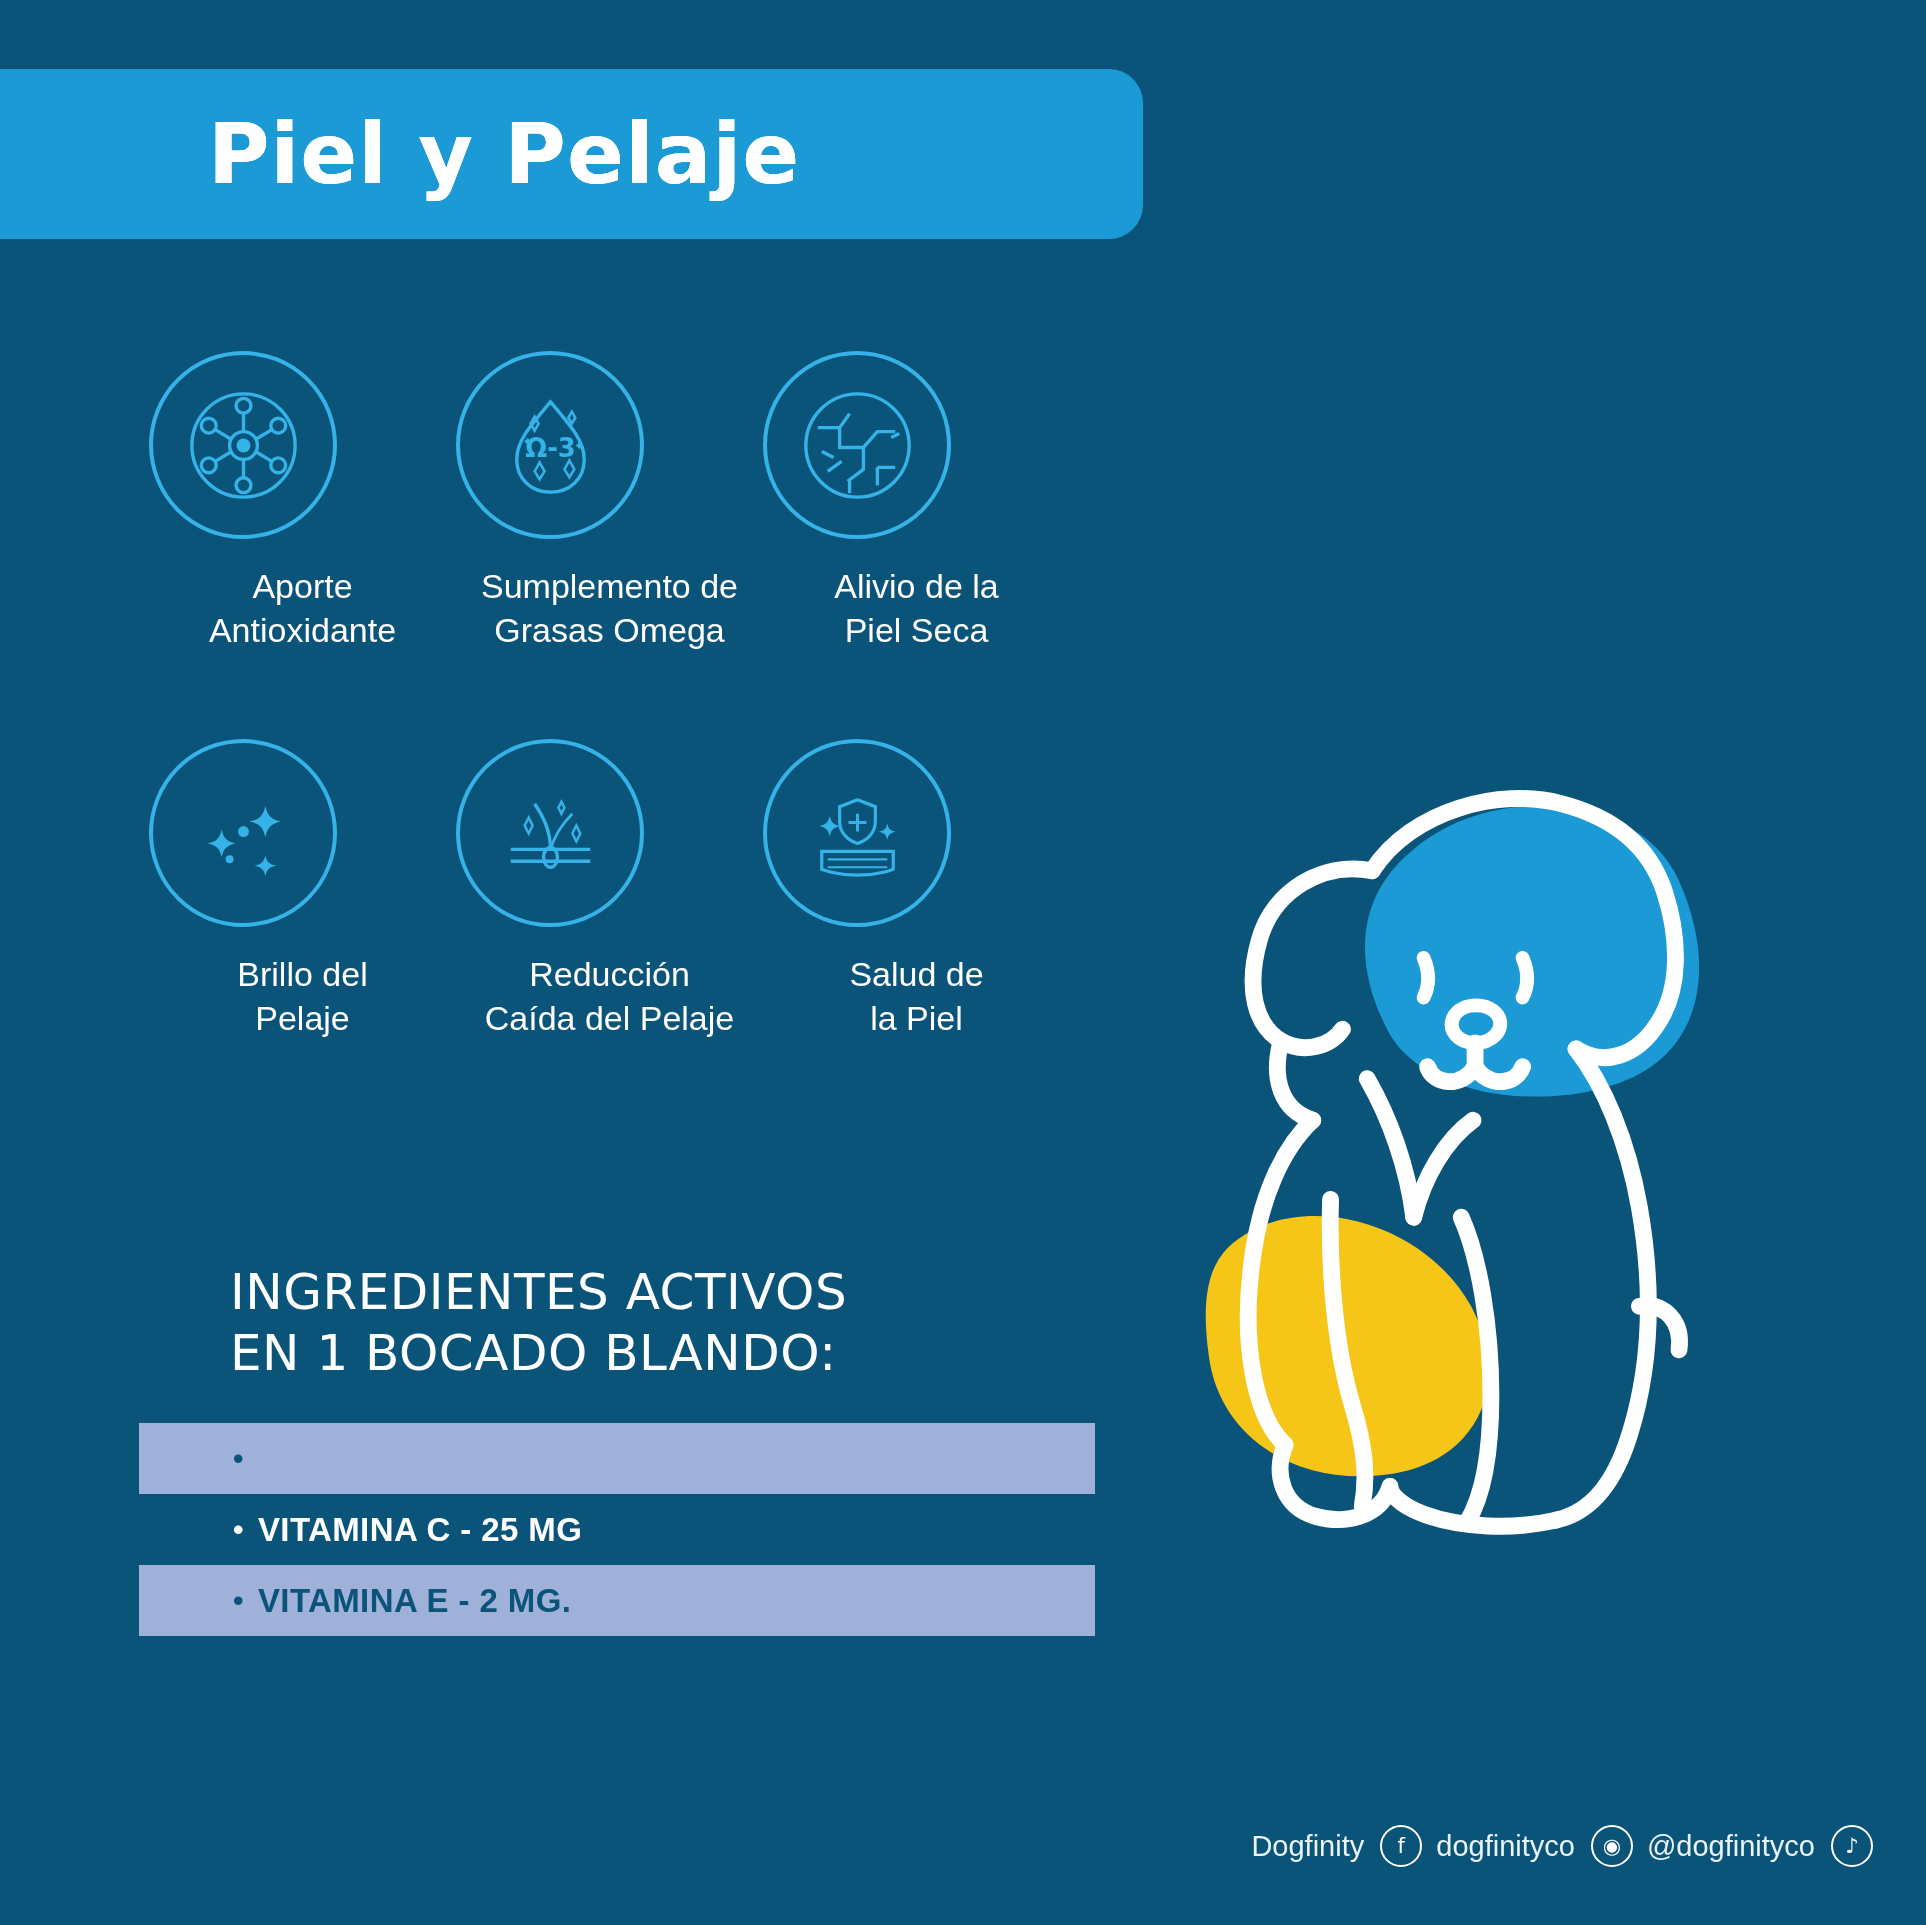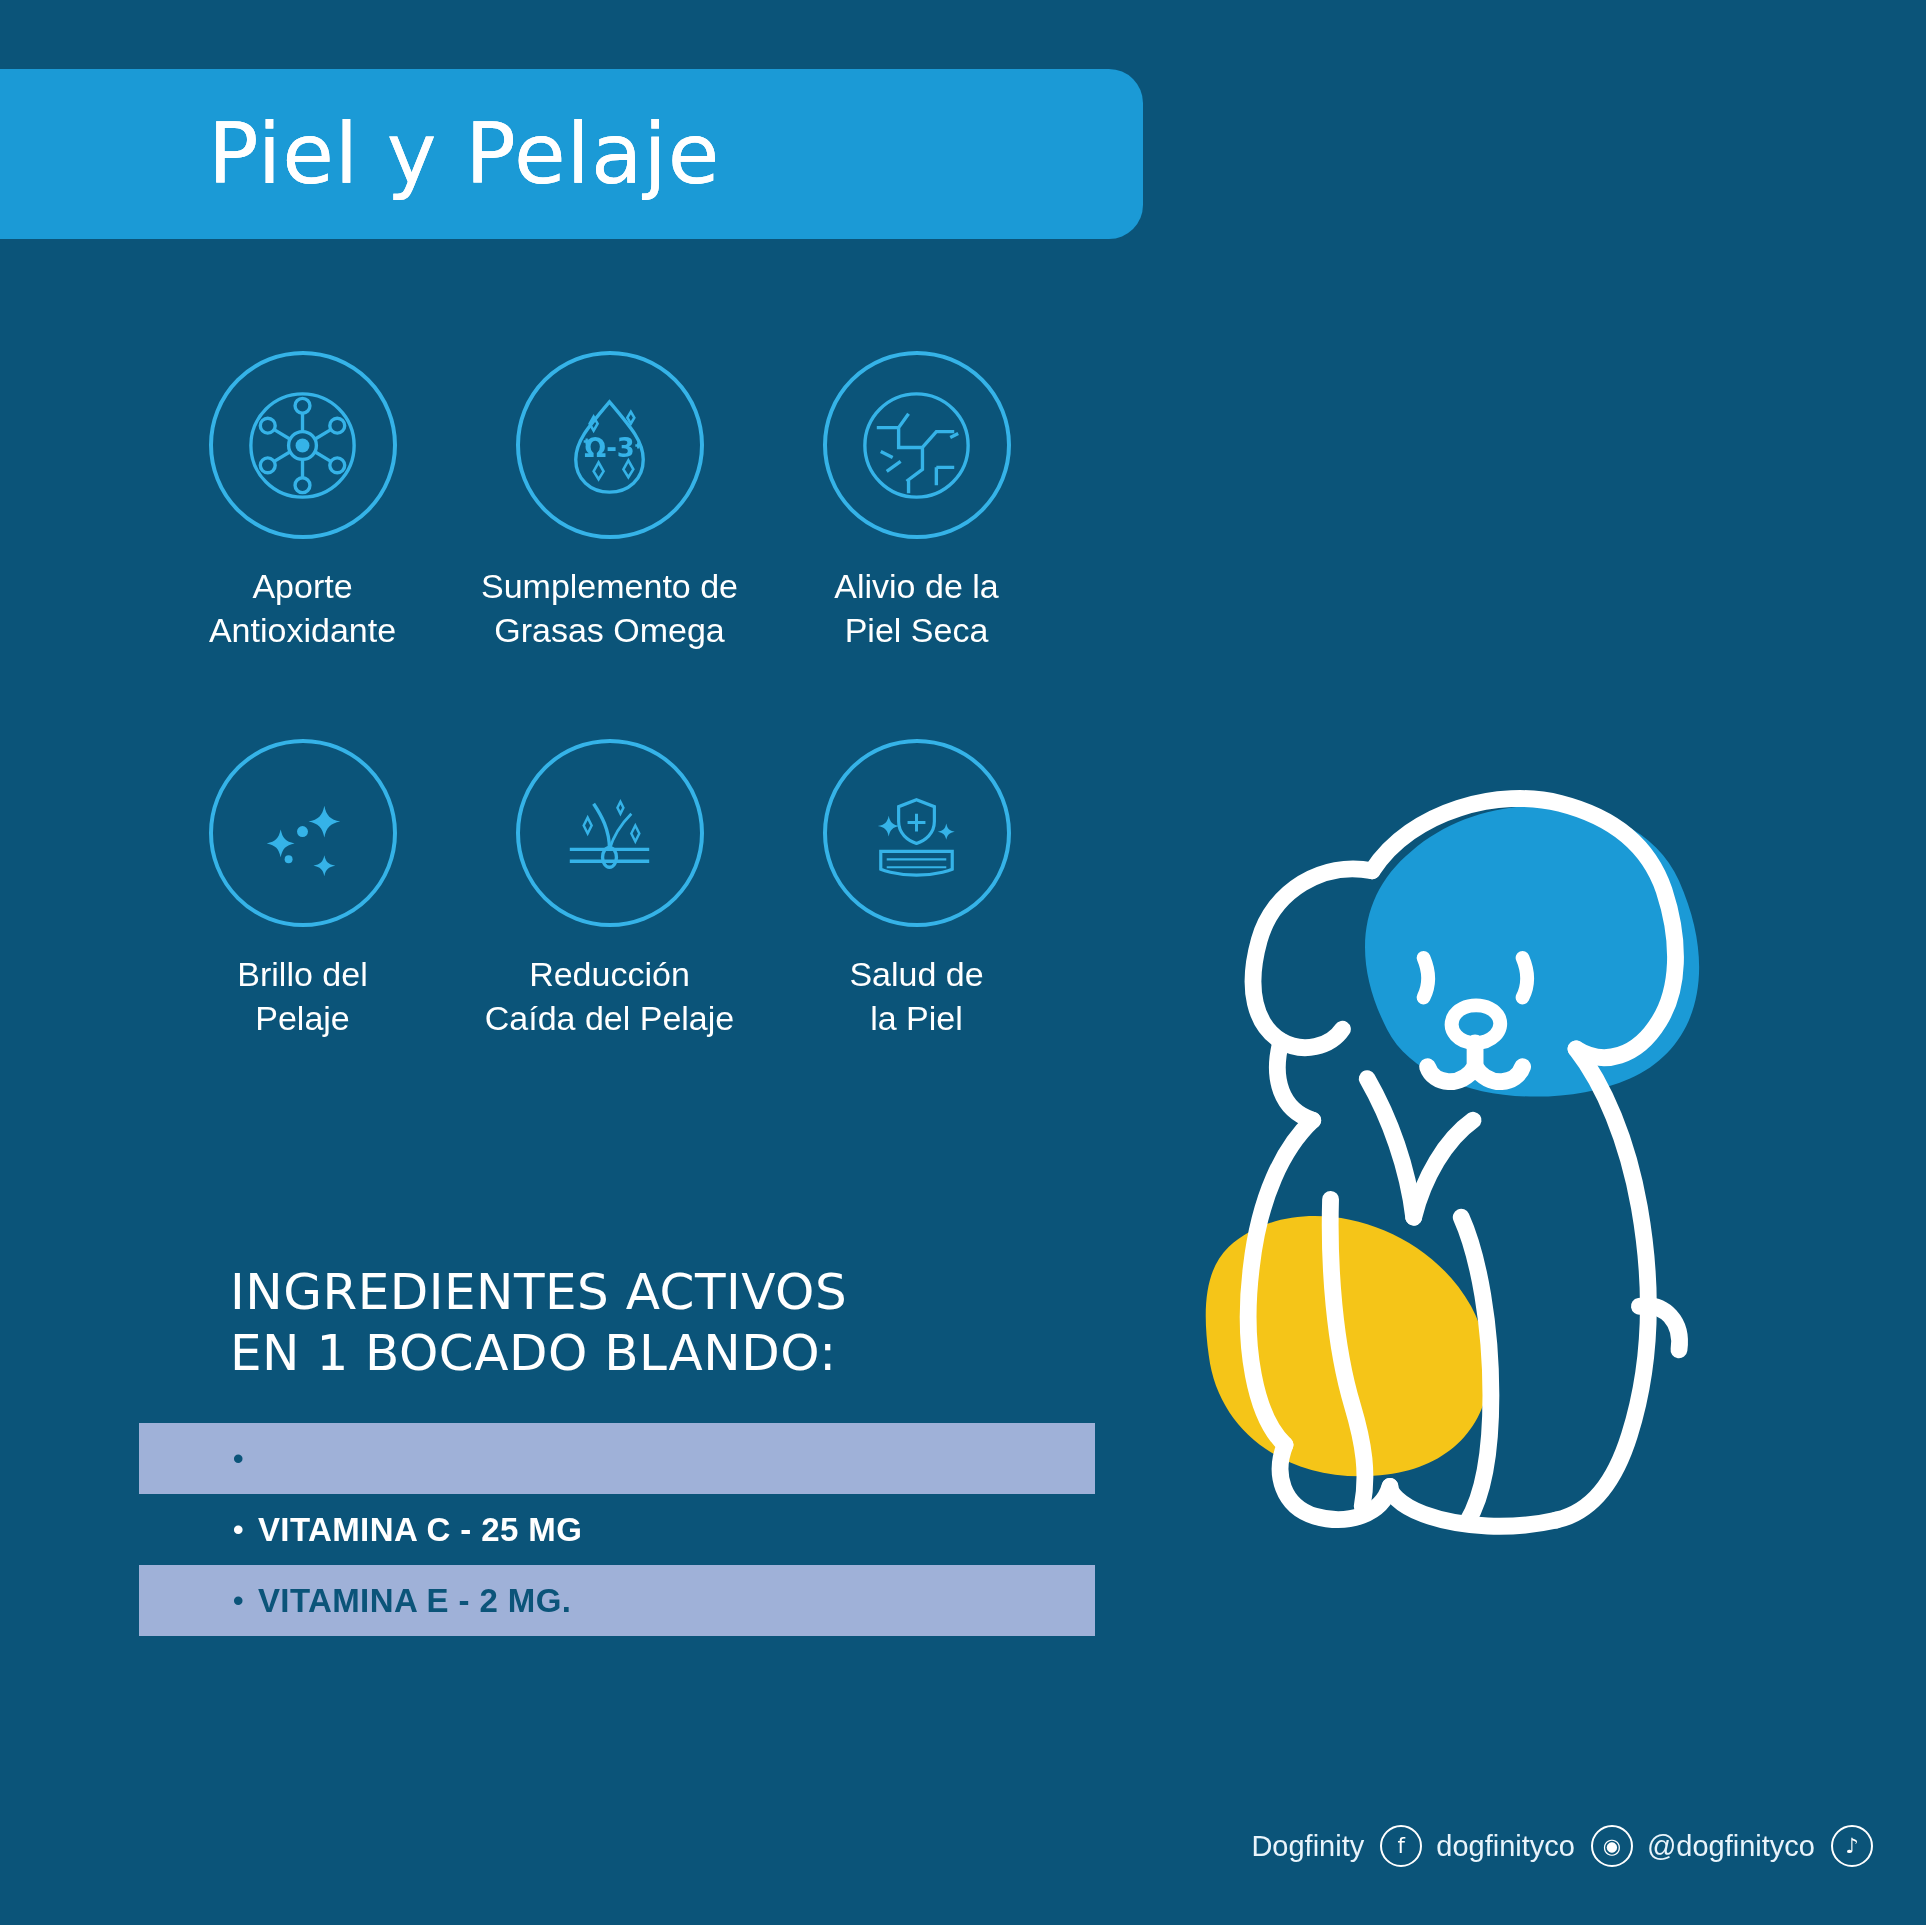--- a/index.html
+++ b/index.html
@@ -24,21 +24,21 @@
     height: 170px;
     background: #1b9ad6;
     border-top-right-radius: 34px;
     border-bottom-right-radius: 34px;
     display: flex;
     align-items: center;
   }
   .title-text {
     color: #ffffff;
     font-size: 84px;
-    font-weight: normal;
+    font-weight: bold;
     letter-spacing: 1px;
     margin-left: 248px;
     font-family: "DejaVu Sans", sans-serif;
     text-shadow: 0 0 0 #fff;
   }
 
   
   .benefits {
     position: absolute;
     left: 149px;
@@ -48,21 +48,20 @@
   .bene-row {
     display: flex;
   }
   .bene-row.second {
     margin-top: 87px;
   }
   .bene-item {
     width: 332px;
     display: flex;
     flex-direction: column;
-    align-items: center;
   }
   .bene-circle {
     width: 188px;
     height: 188px;
     border-radius: 50%;
     border: 4px solid #35b3e8;
     display: flex;
     align-items: center;
     justify-content: center;
     box-sizing: border-box;

